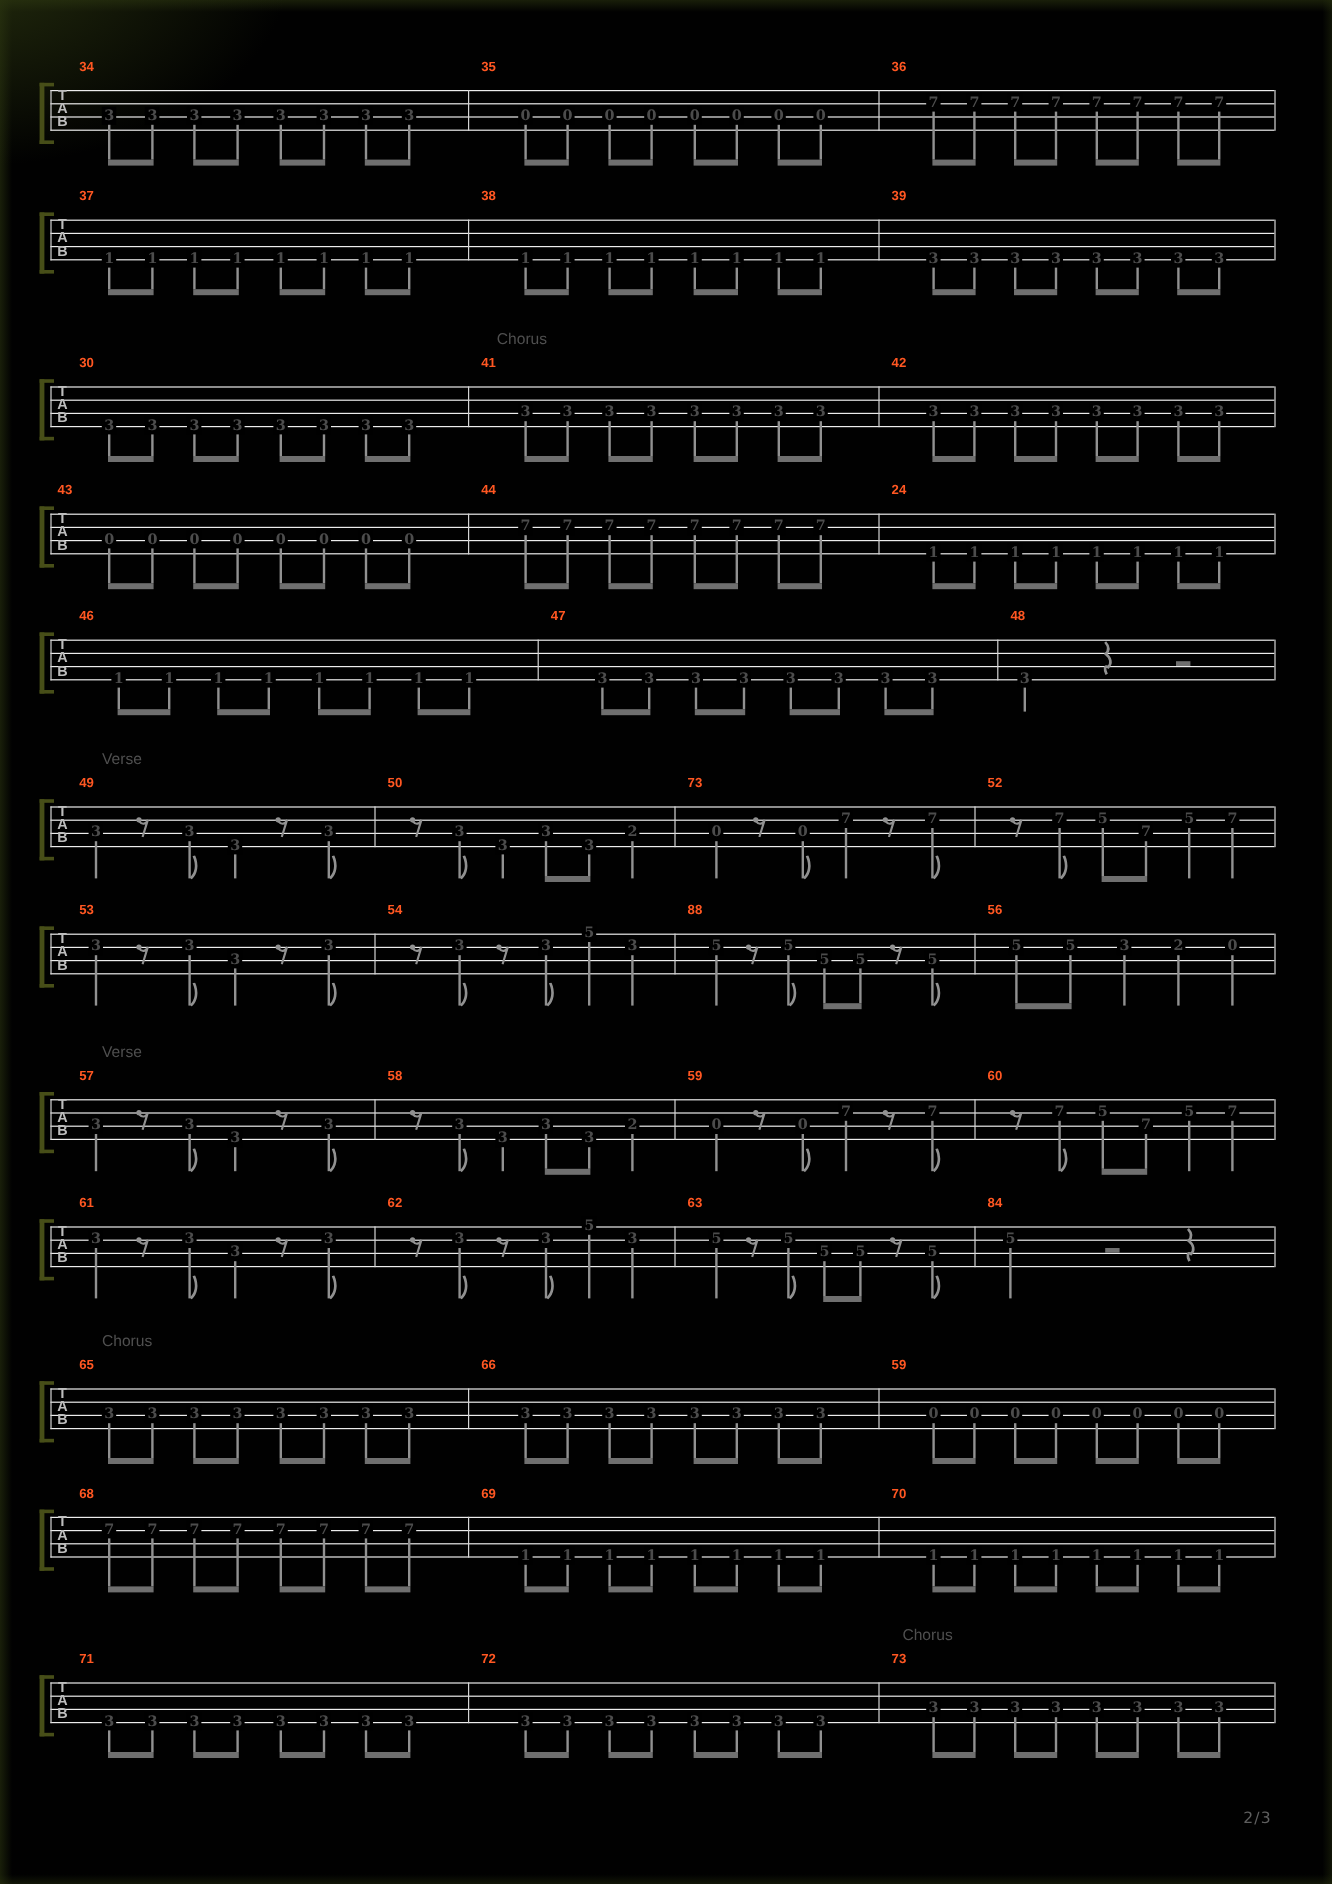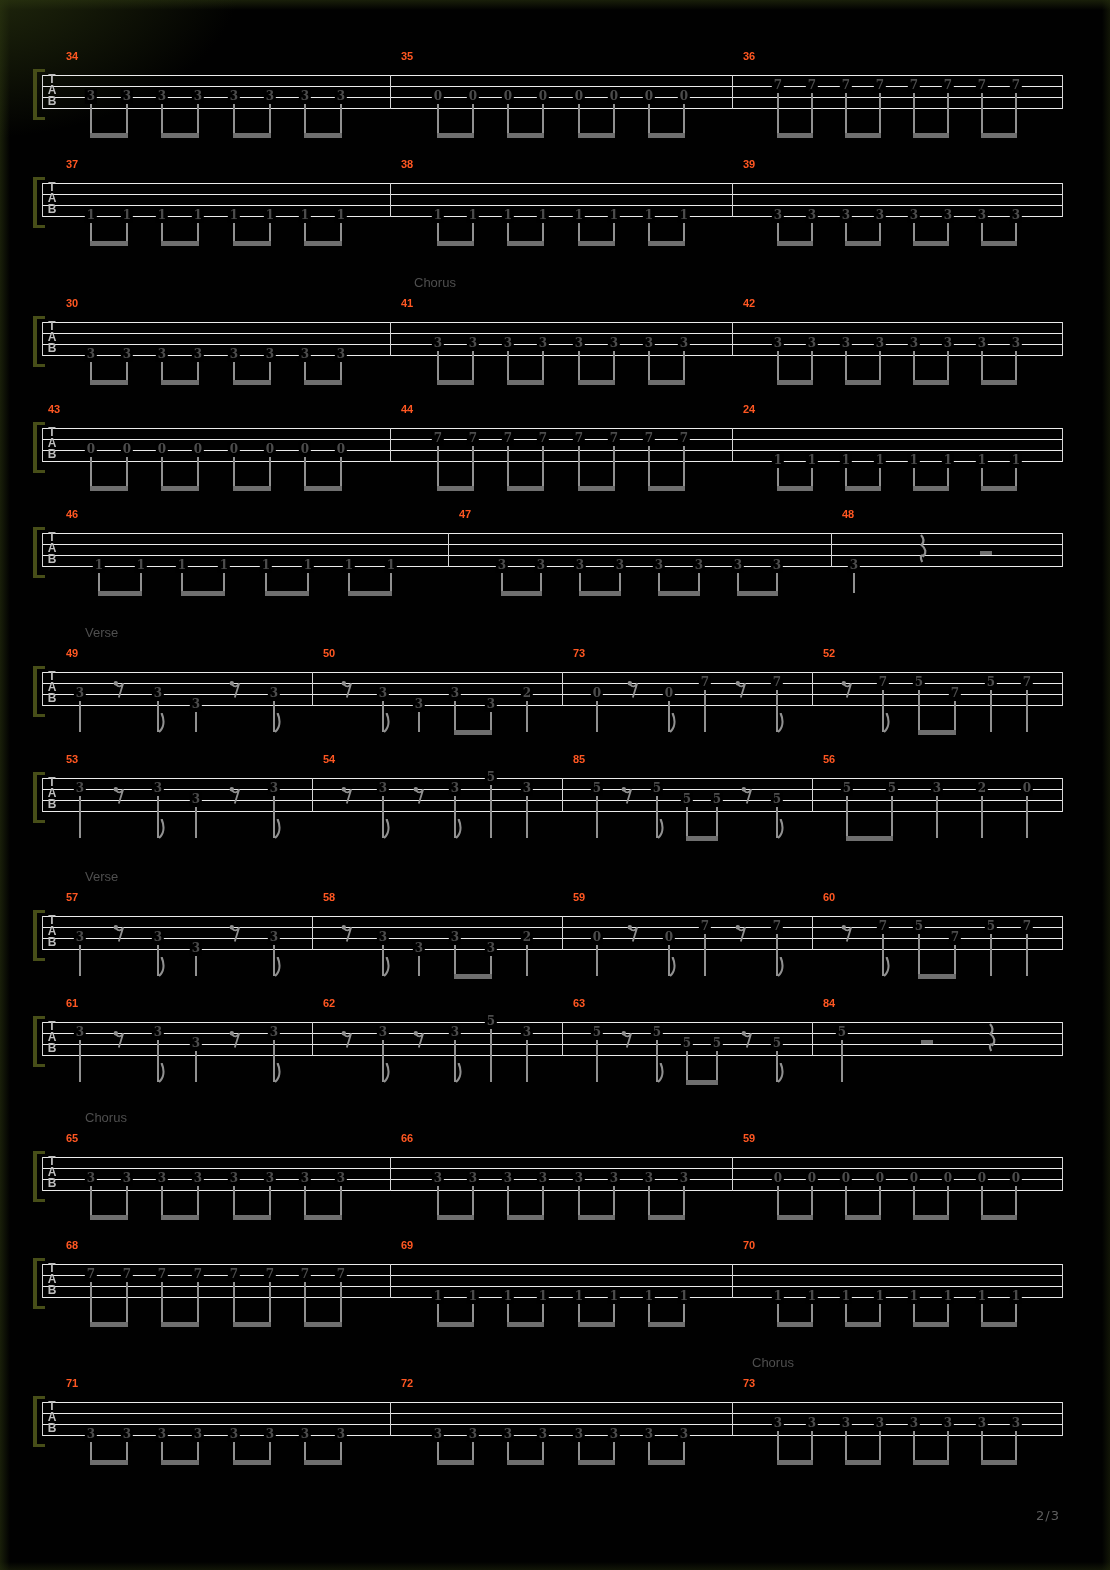--- a/index.html
+++ b/index.html
@@ -555,21 +555,21 @@
       </svg></div>
     <div class="fret" style="left: 455px; top: 781px;">3</div>
     <div class="stem" style="left: 454px; top: 796px; height: 42px;"></div>
     <div class="rest" style="left: 455px; top: 819px;"><svg width="9" height="20" viewBox="0 0 9 20">
         <path d="M1,19 C5.5,15 7,8 3.5,0" fill="none" stroke="currentColor" stroke-width="2.2"></path>
       </svg></div>
     <div class="fret" style="left: 491px; top: 770px;">5</div>
     <div class="stem" style="left: 490px; top: 785px; height: 53px;"></div>
     <div class="fret" style="left: 527px; top: 781px;">3</div>
     <div class="stem" style="left: 526px; top: 796px; height: 42px;"></div>
-    <div class="mnum" style="left: 573px; top: 753px;">85</div>
+    <div class="mnum" style="left: 573px; top: 753px;">88</div>
     <div class="fret" style="left: 597px; top: 781px;">5</div>
     <div class="stem" style="left: 596px; top: 796px; height: 42px;"></div>
     <div class="rest" style="left: 621px; top: 785px;"><svg width="13" height="19" viewBox="0 0 13 19">
         <circle cx="2.8" cy="4.2" r="2.2" fill="currentColor"></circle>
         <path d="M3,5.5 C5.5,8.5 8.5,8 10.2,4.2 L5.8,18.5" fill="none" stroke="currentColor" stroke-width="1.8"></path>
       </svg></div>
     <div class="fret" style="left: 657px; top: 781px;">5</div>
     <div class="stem" style="left: 656px; top: 796px; height: 42px;"></div>
     <div class="rest" style="left: 657px; top: 819px;"><svg width="9" height="20" viewBox="0 0 9 20">
         <path d="M1,19 C5.5,15 7,8 3.5,0" fill="none" stroke="currentColor" stroke-width="2.2"></path>

